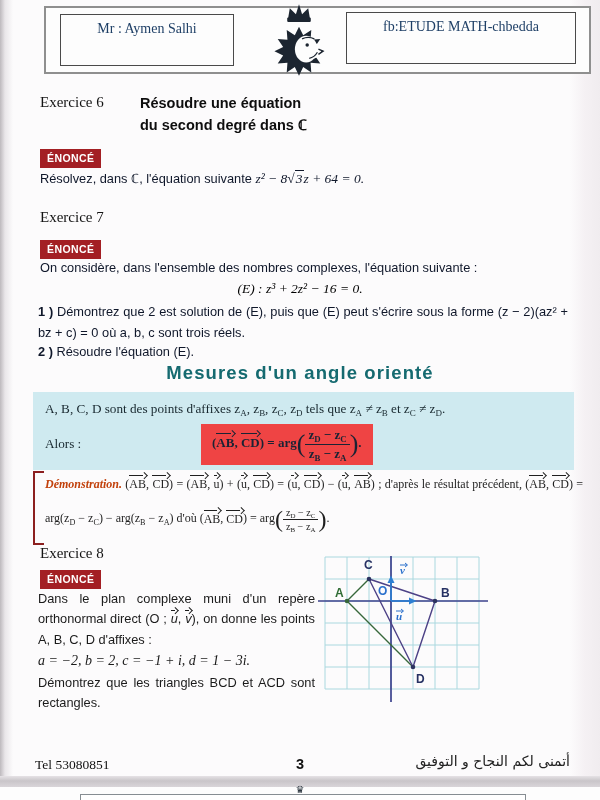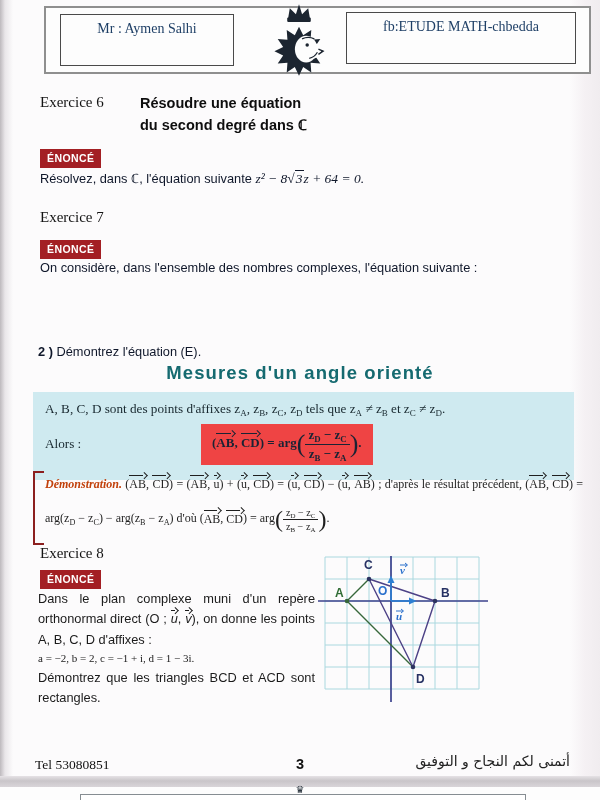--- a/index.html
+++ b/index.html
@@ -35,40 +35,40 @@
     border-top:1px solid currentColor;border-right:1px solid currentColor;transform:rotate(45deg);}
   .frac{display:inline-block;vertical-align:middle;text-align:center;line-height:1.2;}
   .frac .num{display:block;padding:0 3px 1px;border-bottom:1px solid currentColor;}
   .frac .den{display:block;padding:1px 3px 0;}
   .bigp{font-size:200%;font-weight:400;vertical-align:middle;}
   .sqrt .rad{border-top:1px solid currentColor;padding:0 1px;}
 
   
   .lesson-title{left:0;top:362px;width:600px;text-align:center;
     font:bold 18.5px "Liberation Sans",sans-serif;letter-spacing:1.1px;color:#156a70;}
-  .bluebox{left:33px;top:392px;width:541px;height:88px;background:#cfeaf0;
+  .bluebox{left:33px;top:392px;width:541px;height:78px;background:#cfeaf0;
     font:13.2px "Liberation Serif",serif;color:#17272e;text-decoration:underline;}
   .bluebox .line1{position:absolute;left:12px;top:9px;right:10px;}
   .bluebox .alors{position:absolute;left:12px;top:44px;}
   .formula{position:absolute;left:168px;top:32px;background:#ef4444;padding:3px 11px 4px;
     font:bold 13px "Liberation Serif",serif;color:#1a2334;white-space:nowrap;}
 
   
   .demo{left:33px;top:471px;width:538px;padding:2px 0 2px 10px;
     border-left:2px solid #8c1f1f;font:12px "Liberation Serif",serif;color:#1f1f1f;
     line-height:1.95;text-align:justify;}
   .demo::before,.demo::after{content:"";position:absolute;left:0;width:9px;height:2px;background:#8c1f1f;}
   .demo::before{top:0;} .demo::after{bottom:0;}
   .demo .dlabel{color:#c2410c;font-weight:bold;font-style:italic;}
   .demo .frac{font-size:0.85em;line-height:1.15;}
 
   
   .ex8para{left:38px;top:589px;width:277px;font:12.8px "Liberation Sans",sans-serif;
     color:#1b1b1b;text-align:justify;line-height:1.6;}
-  .affline{font-family:"Liberation Serif",serif;font-size:11px;}
+  .affline{font-style:italic;font-family:"Liberation Serif",serif;font-size:14px;}
 
   
   .f-tel{left:35px;top:757px;font:13.5px "Liberation Serif",serif;color:#111;}
   .f-page{left:0;top:756px;width:600px;text-align:center;font:bold 14.5px "Liberation Sans",sans-serif;color:#111;}
   .f-wish{right:30px;top:753px;font:14px "DejaVu Sans",sans-serif;color:#222;direction:rtl;}
   .gap-band{left:0;top:776px;width:600px;height:11px;
     background:linear-gradient(180deg,#e5e2e5,#c9c5c9 45%,#d9d5d9);}
   .next-page{left:0;top:787px;width:600px;height:13px;background:#fdfdfd;}
   .next-box{position:absolute;left:80px;right:74px;top:7px;height:8px;
     border:1.5px solid #868d92;border-bottom:none;background:#fff;}
@@ -108,22 +108,26 @@
     <div>du second degré dans ℂ</div>
   </div>
   <div class="abs" style="left:40px;top:148px;"><span class="badge">ÉNONCÉ</span></div>
   <div class="abs body-sans" style="left:40px;top:169px;width:525px;">
     <span>Résolvez, dans ℂ, l'équation suivante </span><span class="eq"><span>z² − 8</span><span class="sqrt"><span>√</span><span class="rad">3</span></span><span>z + 64 = 0.</span></span>
   </div>
 
   <div class="abs exlabel" style="left:40px;top:209px;">Exercice 7</div>
   <div class="abs" style="left:40px;top:239px;"><span class="badge">ÉNONCÉ</span></div>
   <div class="abs body-sans" style="left:40px;top:260px;width:528px;">On considère, dans l'ensemble des nombres complexes, l'équation suivante :</div>
+  <div class="abs eq" style="left:0;top:281px;width:600px;text-align:center;">(E) :  z³ + 2z² − 16 = 0.</div>
+  <div class="abs body-sans just" style="left:38px;top:301px;width:530px;line-height:1.65;">
+    <span class="qnum">1 )</span><span> Démontrez que 2 est solution de (E), puis que (E) peut s'écrire sous la forme (z − 2)(az² + bz + c) = 0 où a, b, c sont trois réels.</span>
+  </div>
   <div class="abs body-sans" style="left:38px;top:344px;width:528px;">
-    <span class="qnum">2 )</span><span> Démontrez l'équation (E).</span>
+    <span class="qnum">2 )</span><span> Résoudre l'équation (E).</span>
   </div>
 
   <div class="abs lesson-title">Mesures d'un angle orienté</div>
 
   <div class="abs bluebox">
     <div class="line1">
       <span>A, B, C, D sont des points d'affixes z</span><sub>A</sub><span>, z</span><sub>B</sub><span>, z</span><sub>C</sub><span>, z</span><sub>D</sub><span> tels que z</span><sub>A</sub><span> ≠ z</span><sub>B</sub><span> et z</span><sub>C</sub><span> ≠ z</span><sub>D</sub><span>.</span>
     </div>
     <div class="alors">Alors :</div>
     <div class="formula">

